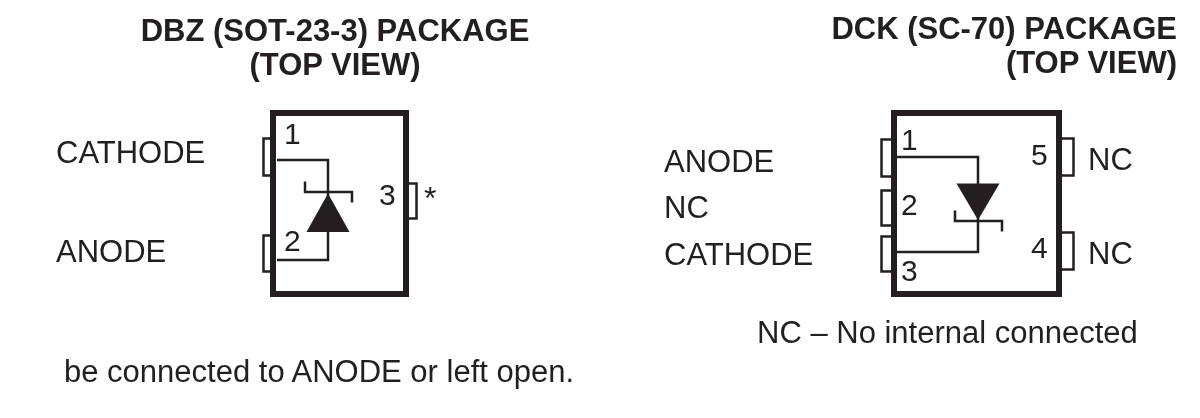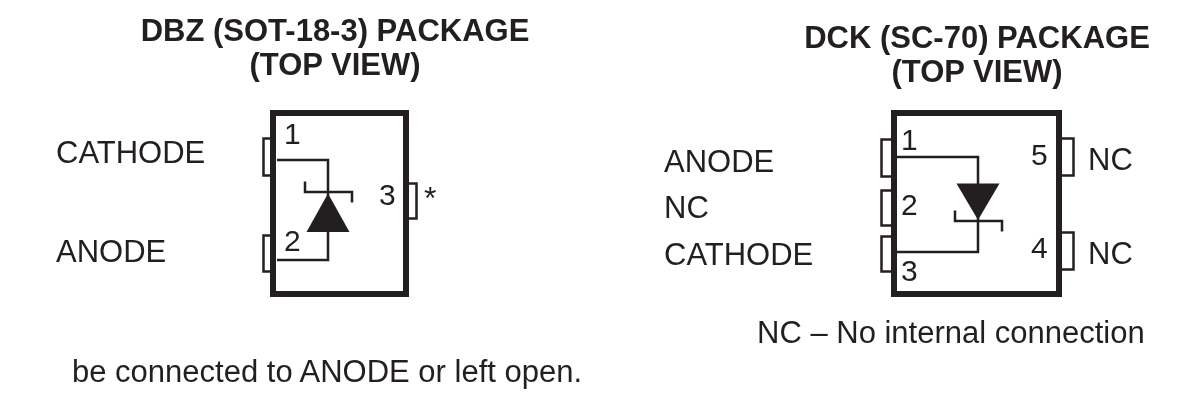--- a/index.html
+++ b/index.html
@@ -73,47 +73,47 @@
       <path d="M897,157 L978,157 L978,252 L897,252" fill="none" stroke="#231F20" stroke-width="2.5"></path>
 
       <g>
         <polygon points="956.5,183.5 999.5,183.5 978,220" fill="#231F20"></polygon>
         <path d="M955,210.5 L955,221 L1002,221 L1002,231.5" fill="none" stroke="#231F20" stroke-width="2.5"></path>
       </g>
     </g>
   </svg>
 
   <div class="title-block" style="left:135px; top:14px;">
-    <div>DBZ (SOT-18-3) PACKAGE</div>
+    <div>DBZ (SOT-23-3) PACKAGE</div>
     <div>(TOP VIEW)</div>
   </div>
 
   <div class="txt right-align" style="right:944px; top:137px; width:200px;">CATHODE</div>
   <div class="txt right-align" style="right:944px; top:236px; width:200px;">ANODE</div>
 
   <div class="txt num" style="left:284px; top:119px;">1</div>
   <div class="txt num" style="left:284px; top:226px;">2</div>
   <div class="txt num" style="left:379px; top:180px;">3</div>
   <div class="txt star-big" style="left:424px; top:182px;">*</div>
 
-  <div class="note-line" style="left:72px; top:356px;">be connected to ANODE or left open.</div>
+  <div class="note-line" style="left:64px; top:356px;">be connected to ANODE or left open.</div>
 
-  <div class="title-block" style="left:777px; top:21px;">
+  <div class="title-block" style="left:777px; top:12px;text-align:right;">
     <div>DCK (SC-70) PACKAGE</div>
     <div>(TOP VIEW)</div>
   </div>
 
   <div class="txt right-align" style="right:336px; top:146px; width:200px;">ANODE</div>
   <div class="txt right-align" style="right:336px; top:192px; width:200px;">NC</div>
   <div class="txt right-align" style="right:336px; top:239px; width:200px;">CATHODE</div>
 
   <div class="txt num" style="left:901px; top:125px;">1</div>
   <div class="txt num" style="left:901px; top:190px;">2</div>
   <div class="txt num" style="left:901px; top:256px;">3</div>
   <div class="txt num" style="left:1031px; top:140px;">5</div>
   <div class="txt num" style="left:1031px; top:233px;">4</div>
 
   <div class="txt" style="left:1088px; top:144px;">NC</div>
   <div class="txt" style="left:1088px; top:238px;">NC</div>
 
-  <div class="note-line" style="left:757px; top:317px;">NC – No internal connection</div>
+  <div class="note-line" style="left:757px; top:317px;">NC – No internal connected</div>
 
 </div>
 
 </body></html>

